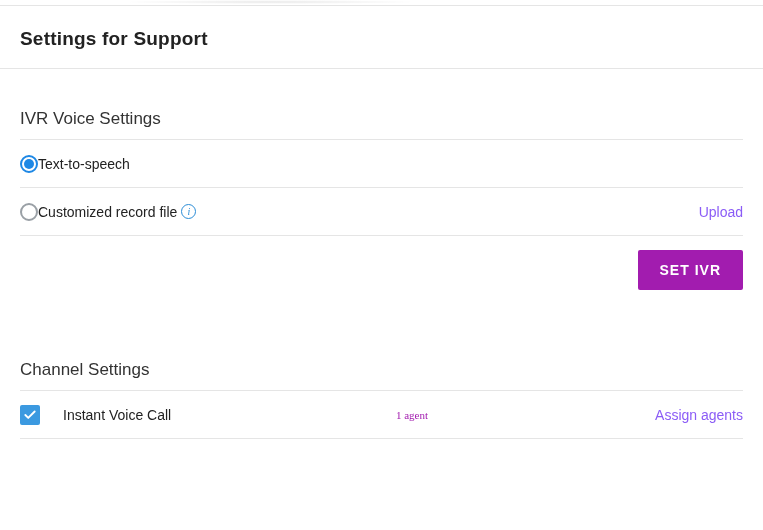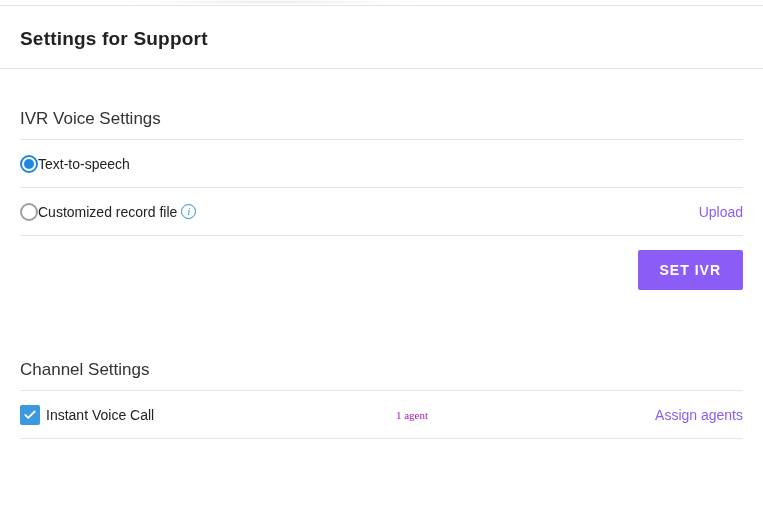--- a/index.html
+++ b/index.html
@@ -106,21 +106,21 @@
     font-size: 10px;
     color: #2a8cd6;
     line-height: 1;
   }
   .btn-row {
     display: flex;
     justify-content: flex-end;
     padding-top: 14px;
   }
   .primary-btn {
-    background: #8b5cf6;
+    background: #a21caf;
     color: #fff;
     border: none;
     font-size: 14px;
     font-weight: 600;
     letter-spacing: 1px;
     padding: 12px 22px;
     border-radius: 2px;
     cursor: pointer;
   }
   .checkbox {
@@ -136,21 +136,21 @@
   .row-channel {
     display: flex;
     align-items: center;
     min-height: 48px;
     border-bottom: 1px solid #e5e5e5;
     font-size: 14px;
   }
   .row-channel .col-left {
     display: flex;
     align-items: center;
-    gap: 6px;
+    gap: 23px;
     width: 52%;
     text-align: right;
   }
   .row-channel .col-mid {
     color: #a21caf;
     font-size: 11px;
     flex: 1;
     font-family: Liberation Serif, serif;
   }
   .row-channel .col-right {

